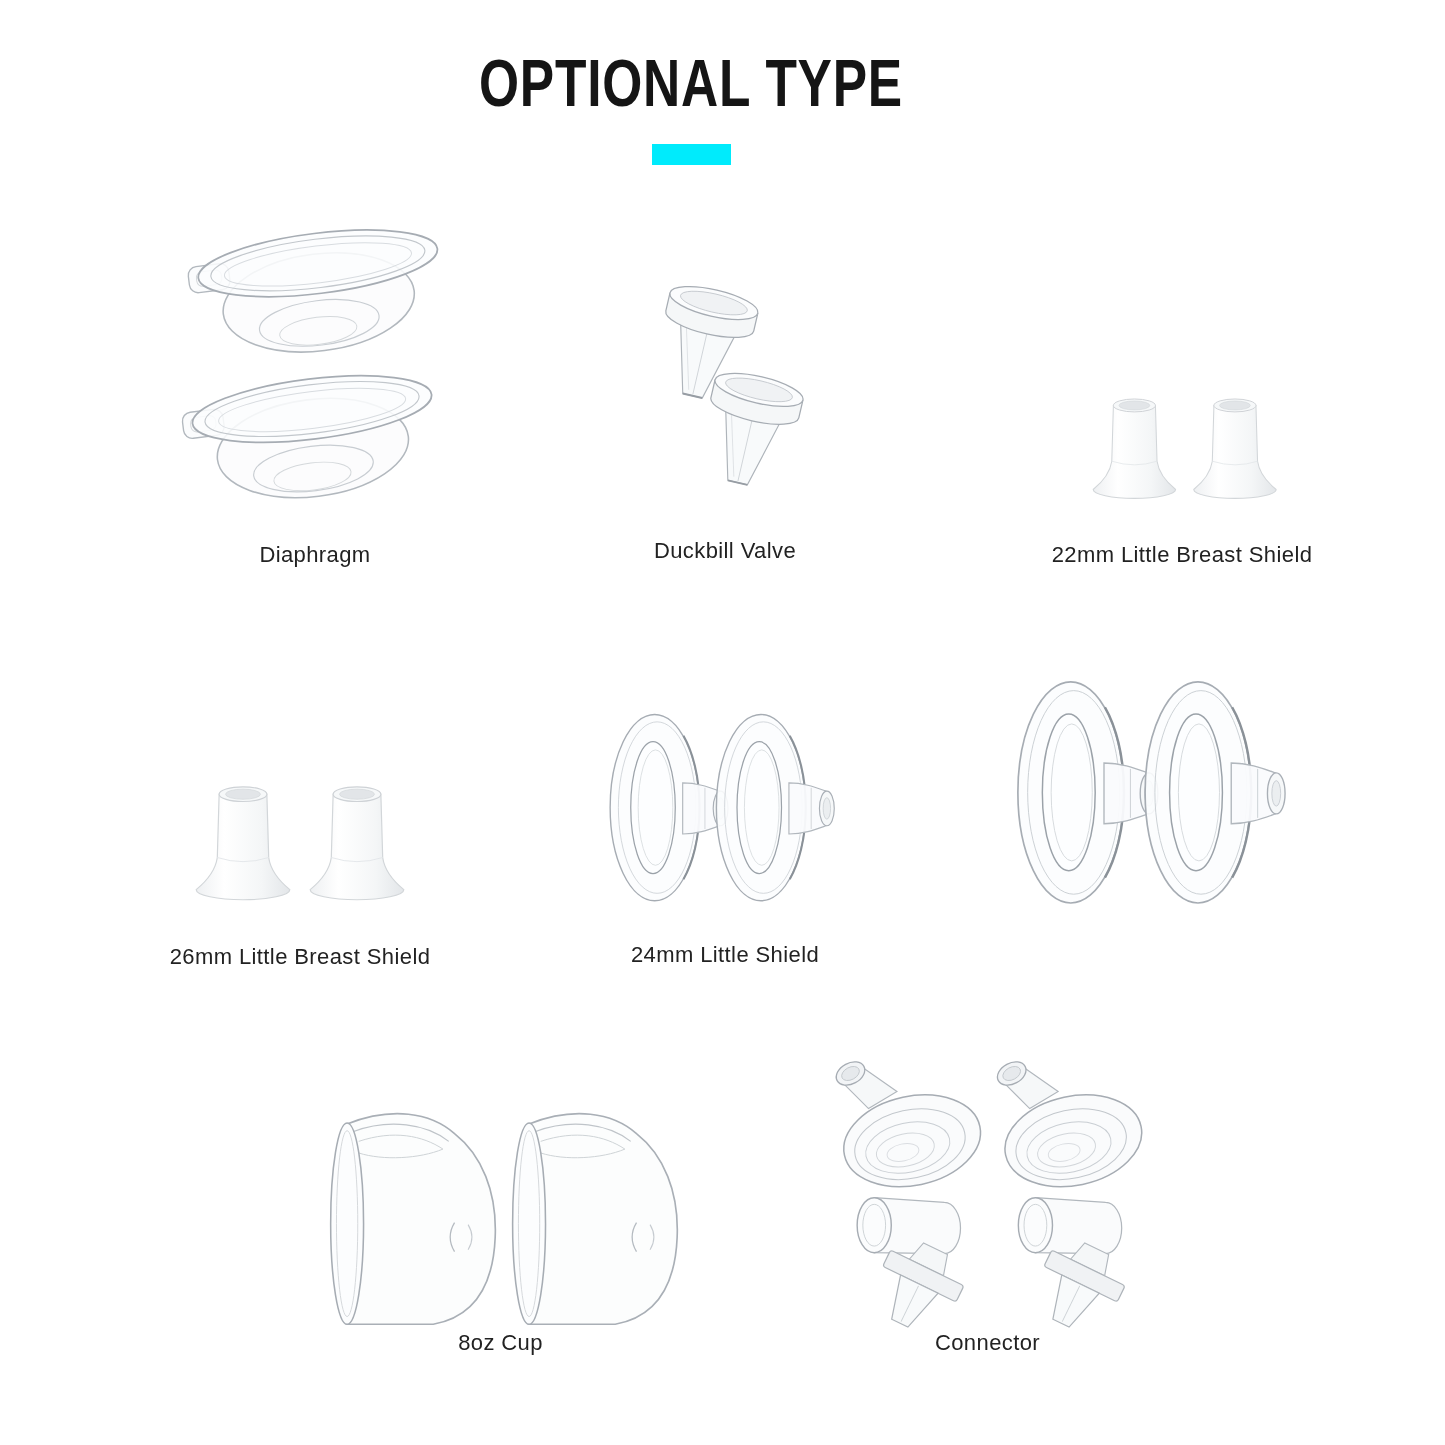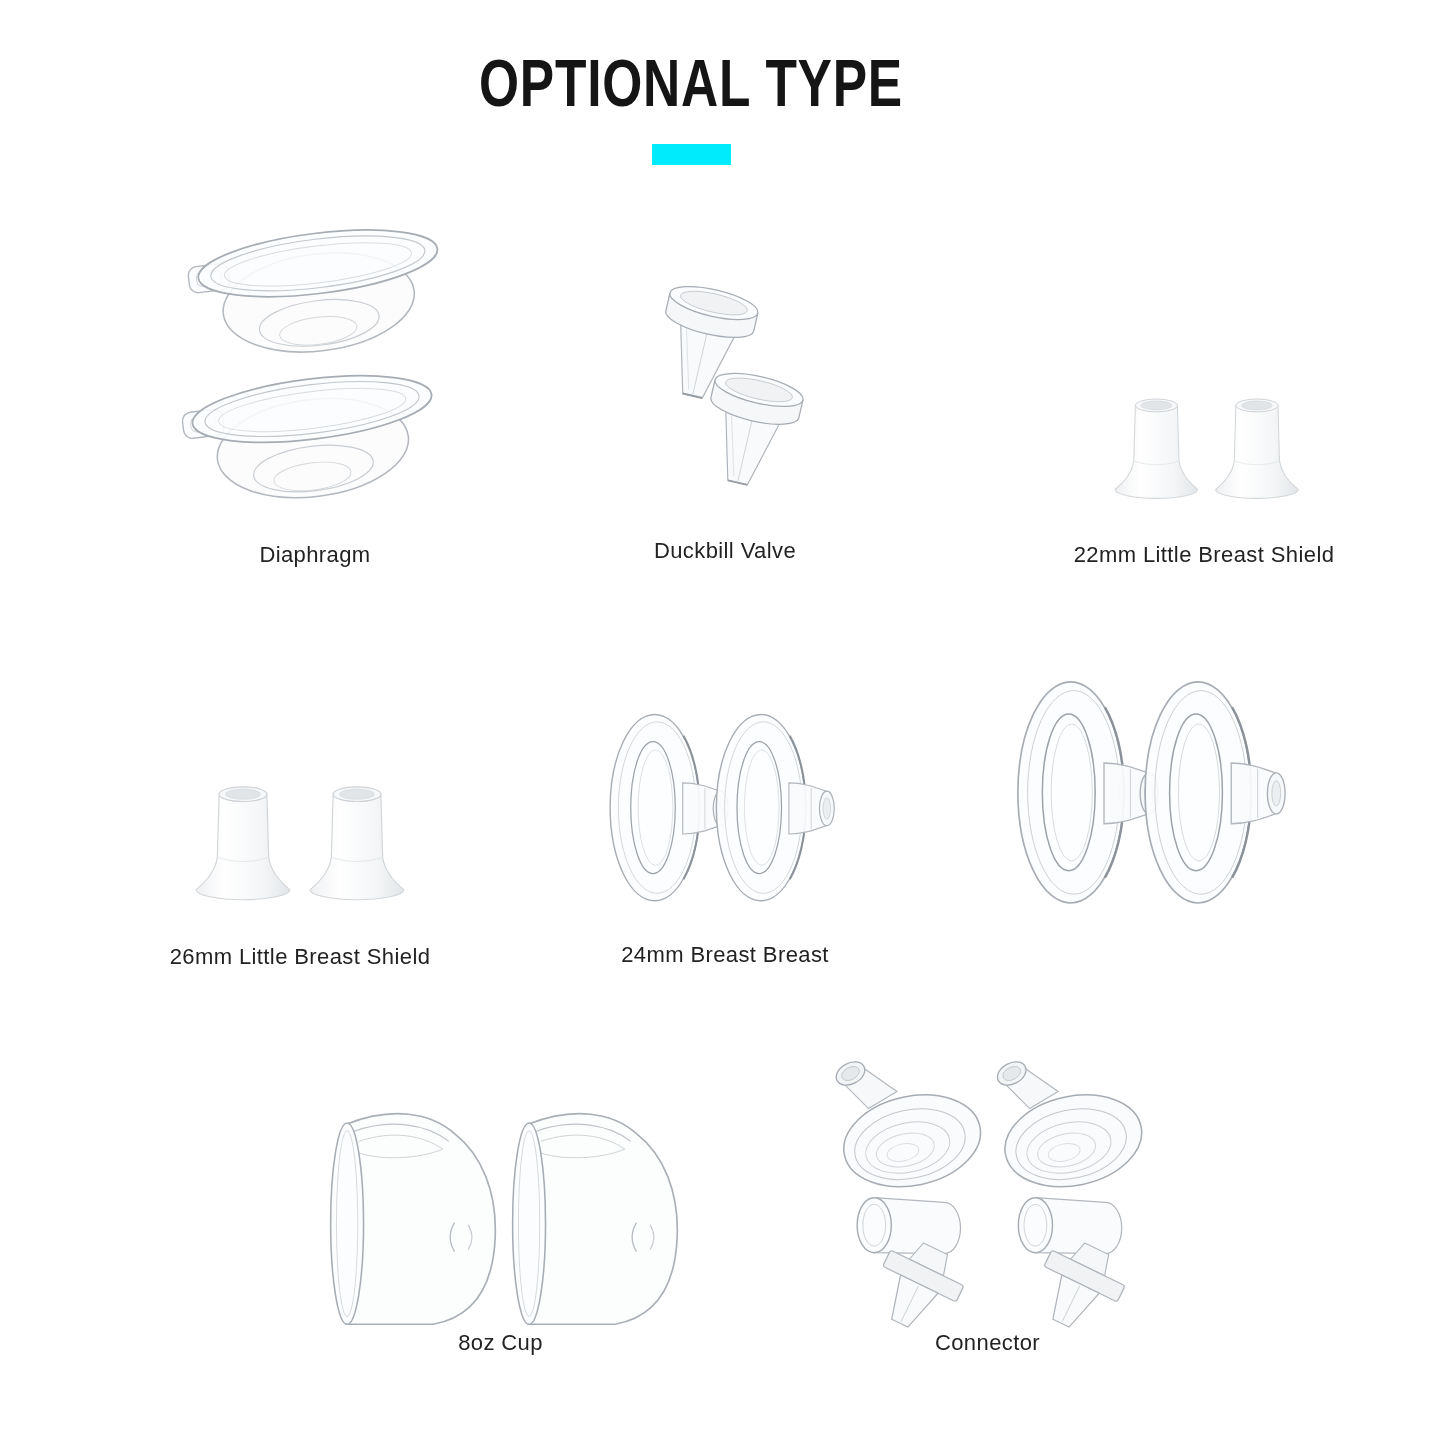--- a/index.html
+++ b/index.html
@@ -32,21 +32,21 @@
     letter-spacing:0.4px;
     color:#222222;
     white-space:nowrap;
     text-align:center;
   }
   .row1 .caption, .row2 .caption { margin-top:34px; }
   .row3 .caption { }
 
   #cell-diaphragm  { left:90px;  top:196px; width:450px; }
   #cell-duckbill   { left:530px; top:192px; width:390px; }
-  #cell-shield22   { left:979px; top:196px; width:450px;justify-content:space-between; }
+  #cell-shield22   { left:957px; top:196px; width:450px;justify-content:space-between; }
   #cell-shield26   { left:75px;  top:634px; width:450px; }
   #cell-shield24   { left:530px; top:634px; width:390px; }
   #cell-shield28   { left:925px; top:634px; width:450px; }
   #cell-cup        { left:278px; top:1042px; width:445px; }
   #cell-connector  { left:765px; top:1042px; width:445px; }
 
   .defs-holder { position:absolute; width:0; height:0; overflow:hidden; }
 </style>
 </head>
 <body>
@@ -189,21 +189,21 @@
       <figcaption class="caption" style="color: rgb(34, 34, 34); margin-top: 36px;">26mm Little Breast Shield</figcaption>
     </figure>
 
     <figure class="cell row2" id="cell-shield24">
       <div class="imgbox">
         <svg role="img" viewBox="0 0 262 222" width="240" xmlns="http://www.w3.org/2000/svg">
           <use href="#g-flange" transform="translate(2,4) scale(0.9)"></use>
           <use href="#g-flange" transform="translate(118,4) scale(0.9)"></use>
         </svg>
       </div>
-      <figcaption class="caption" style="color: rgb(34, 34, 34);">24mm Breast Breast</figcaption>
+      <figcaption class="caption" style="color: rgb(34, 34, 34);">24mm Little Shield</figcaption>
     </figure>
 
     <figure class="cell row2" id="cell-shield28">
       <div class="imgbox">
         <svg role="img" viewBox="0 0 282 240" width="276" xmlns="http://www.w3.org/2000/svg">
           <use href="#g-flange" transform="translate(2,2)"></use>
           <use href="#g-flange" transform="translate(132,2)"></use>
         </svg>
       </div>
     </figure>

